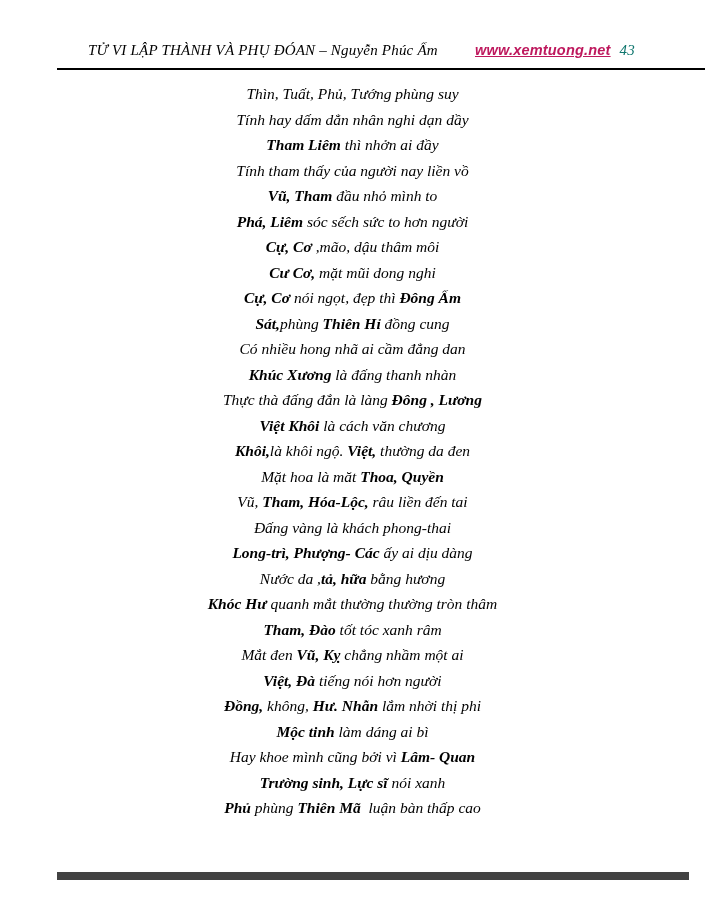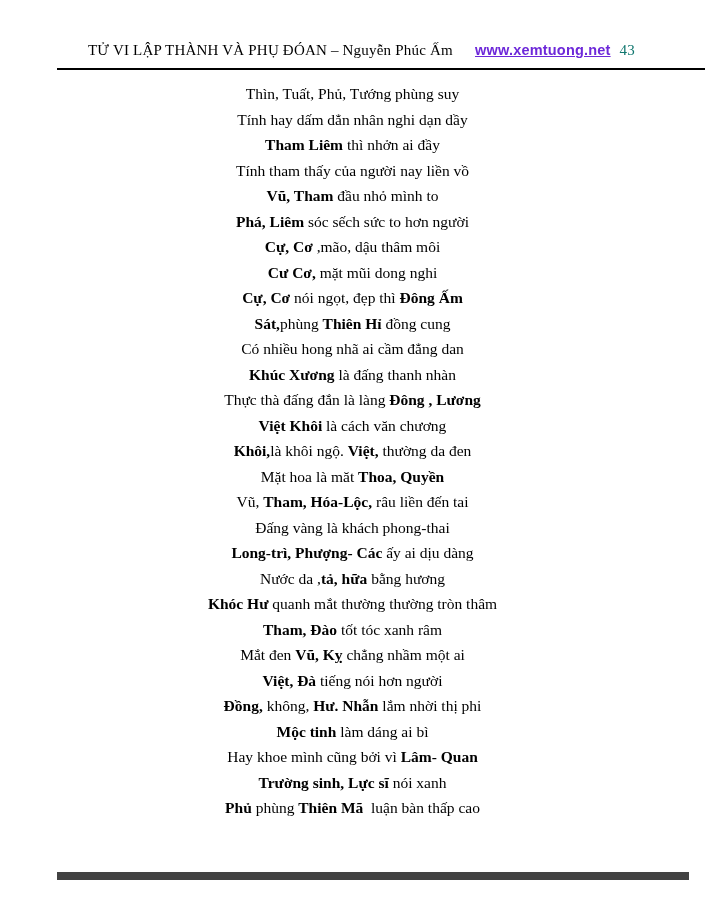--- a/index.html
+++ b/index.html
@@ -4,20 +4,21 @@
 <style>
   html, body { margin: 0; padding: 0; background: #ffffff; }
   .page {
     position: relative;
     width: 705px;
     height: 882px;
     background: #ffffff;
     overflow: hidden;
     font-family: "Liberation Serif", "DejaVu Serif", serif;
     color: #000;
+    font-style: italic;
   }
   .header {
     display: flex;
     align-items: baseline;
     margin: 42px 70px 0 88px;
     font-size: 15px;
     white-space: nowrap;
     letter-spacing: 0.2px;
   }
   .header-right {
@@ -59,21 +60,21 @@
     background: #424242;
   }
 </style>
 </head>
 <body>
 
 <div class="page">
   <div class="header">
     <span class="title">TỬ VI LẬP THÀNH VÀ PHỤ ĐÓAN – Nguyễn Phúc Ấm</span>
     <span class="header-right">
-      <a class="link" style="color: #6d28d9;">www.xemtuong.net</a>
+      <a class="link" style="color: #be185d;">www.xemtuong.net</a>
       <span class="pagenum">43</span>
     </span>
   </div>
   <div class="rule"></div>
   <div class="poem" id="poem">
       <div class="line"><span class="seg">Thìn, Tuất, Phủ, Tướng phùng suy</span></div>
       <div class="line"><span class="seg">Tính hay dấm dẳn nhân nghi dạn dầy</span></div>
       <div class="line"><span class="seg-b">Tham Liêm</span><span class="seg"> thì nhởn ai đầy</span></div>
       <div class="line"><span class="seg">Tính tham thấy của người nay liền vồ</span></div>
       <div class="line"><span class="seg-b">Vũ, Tham</span><span class="seg"> đầu nhỏ mình to</span></div>

